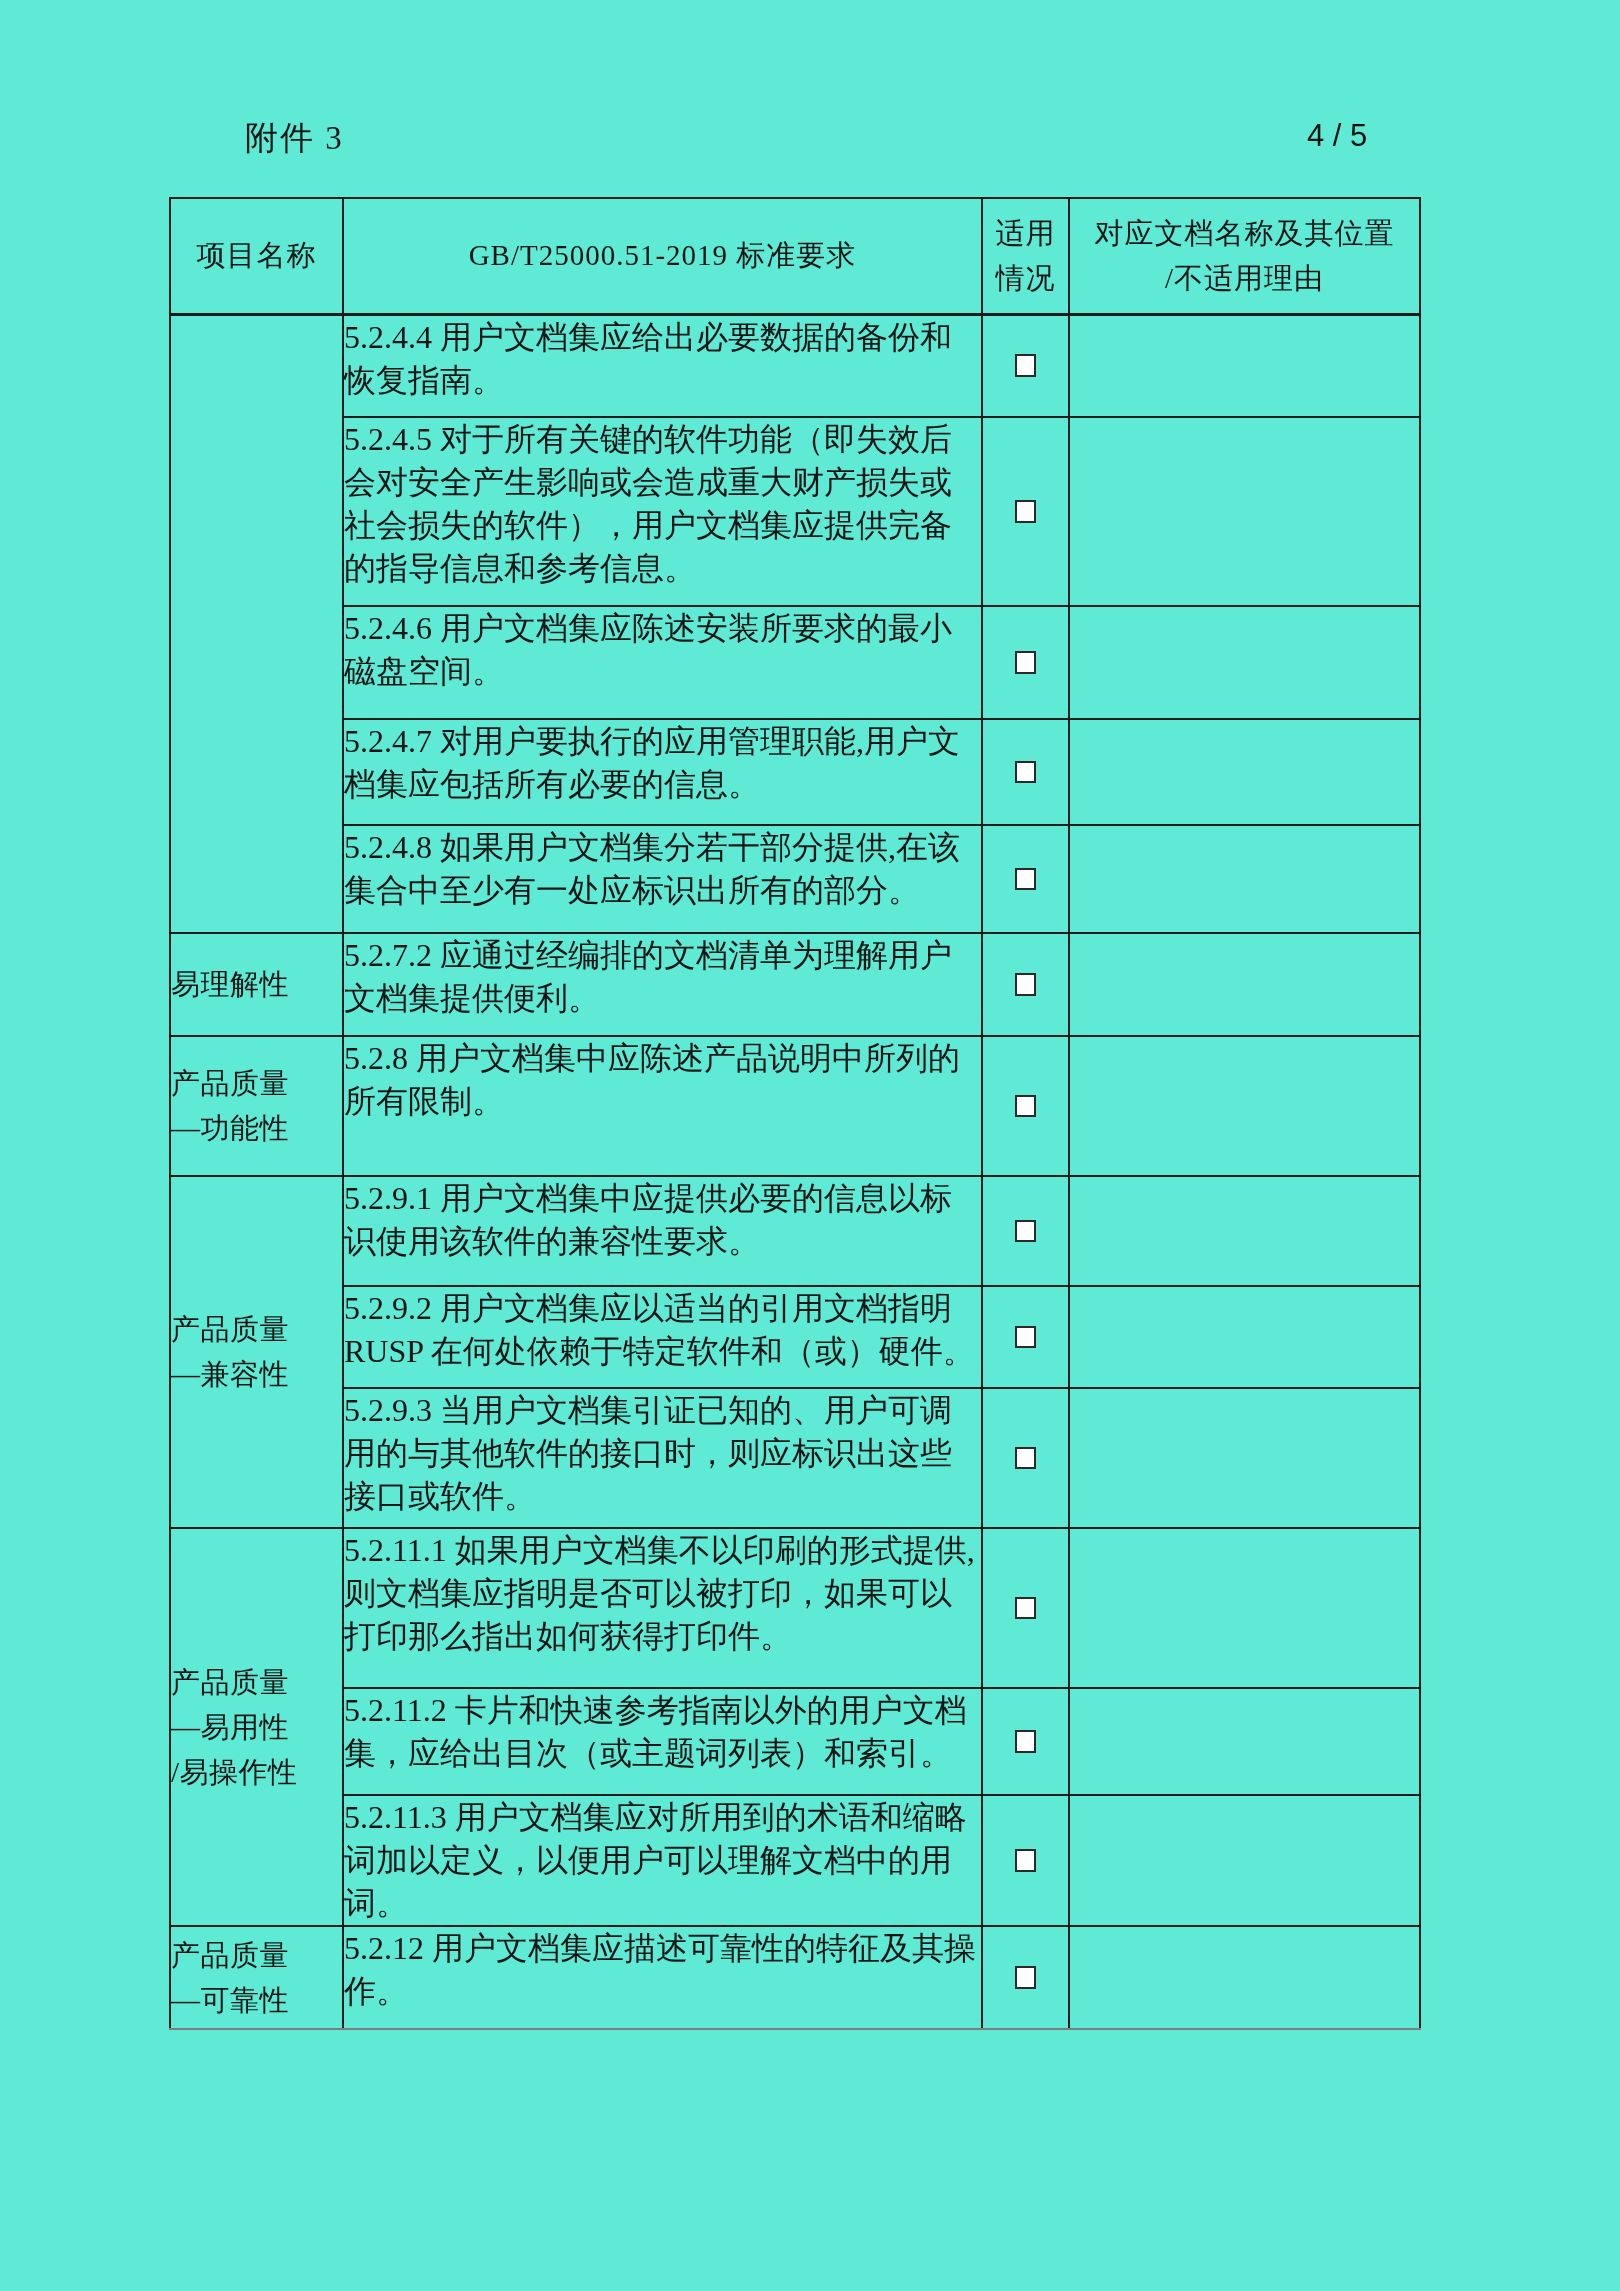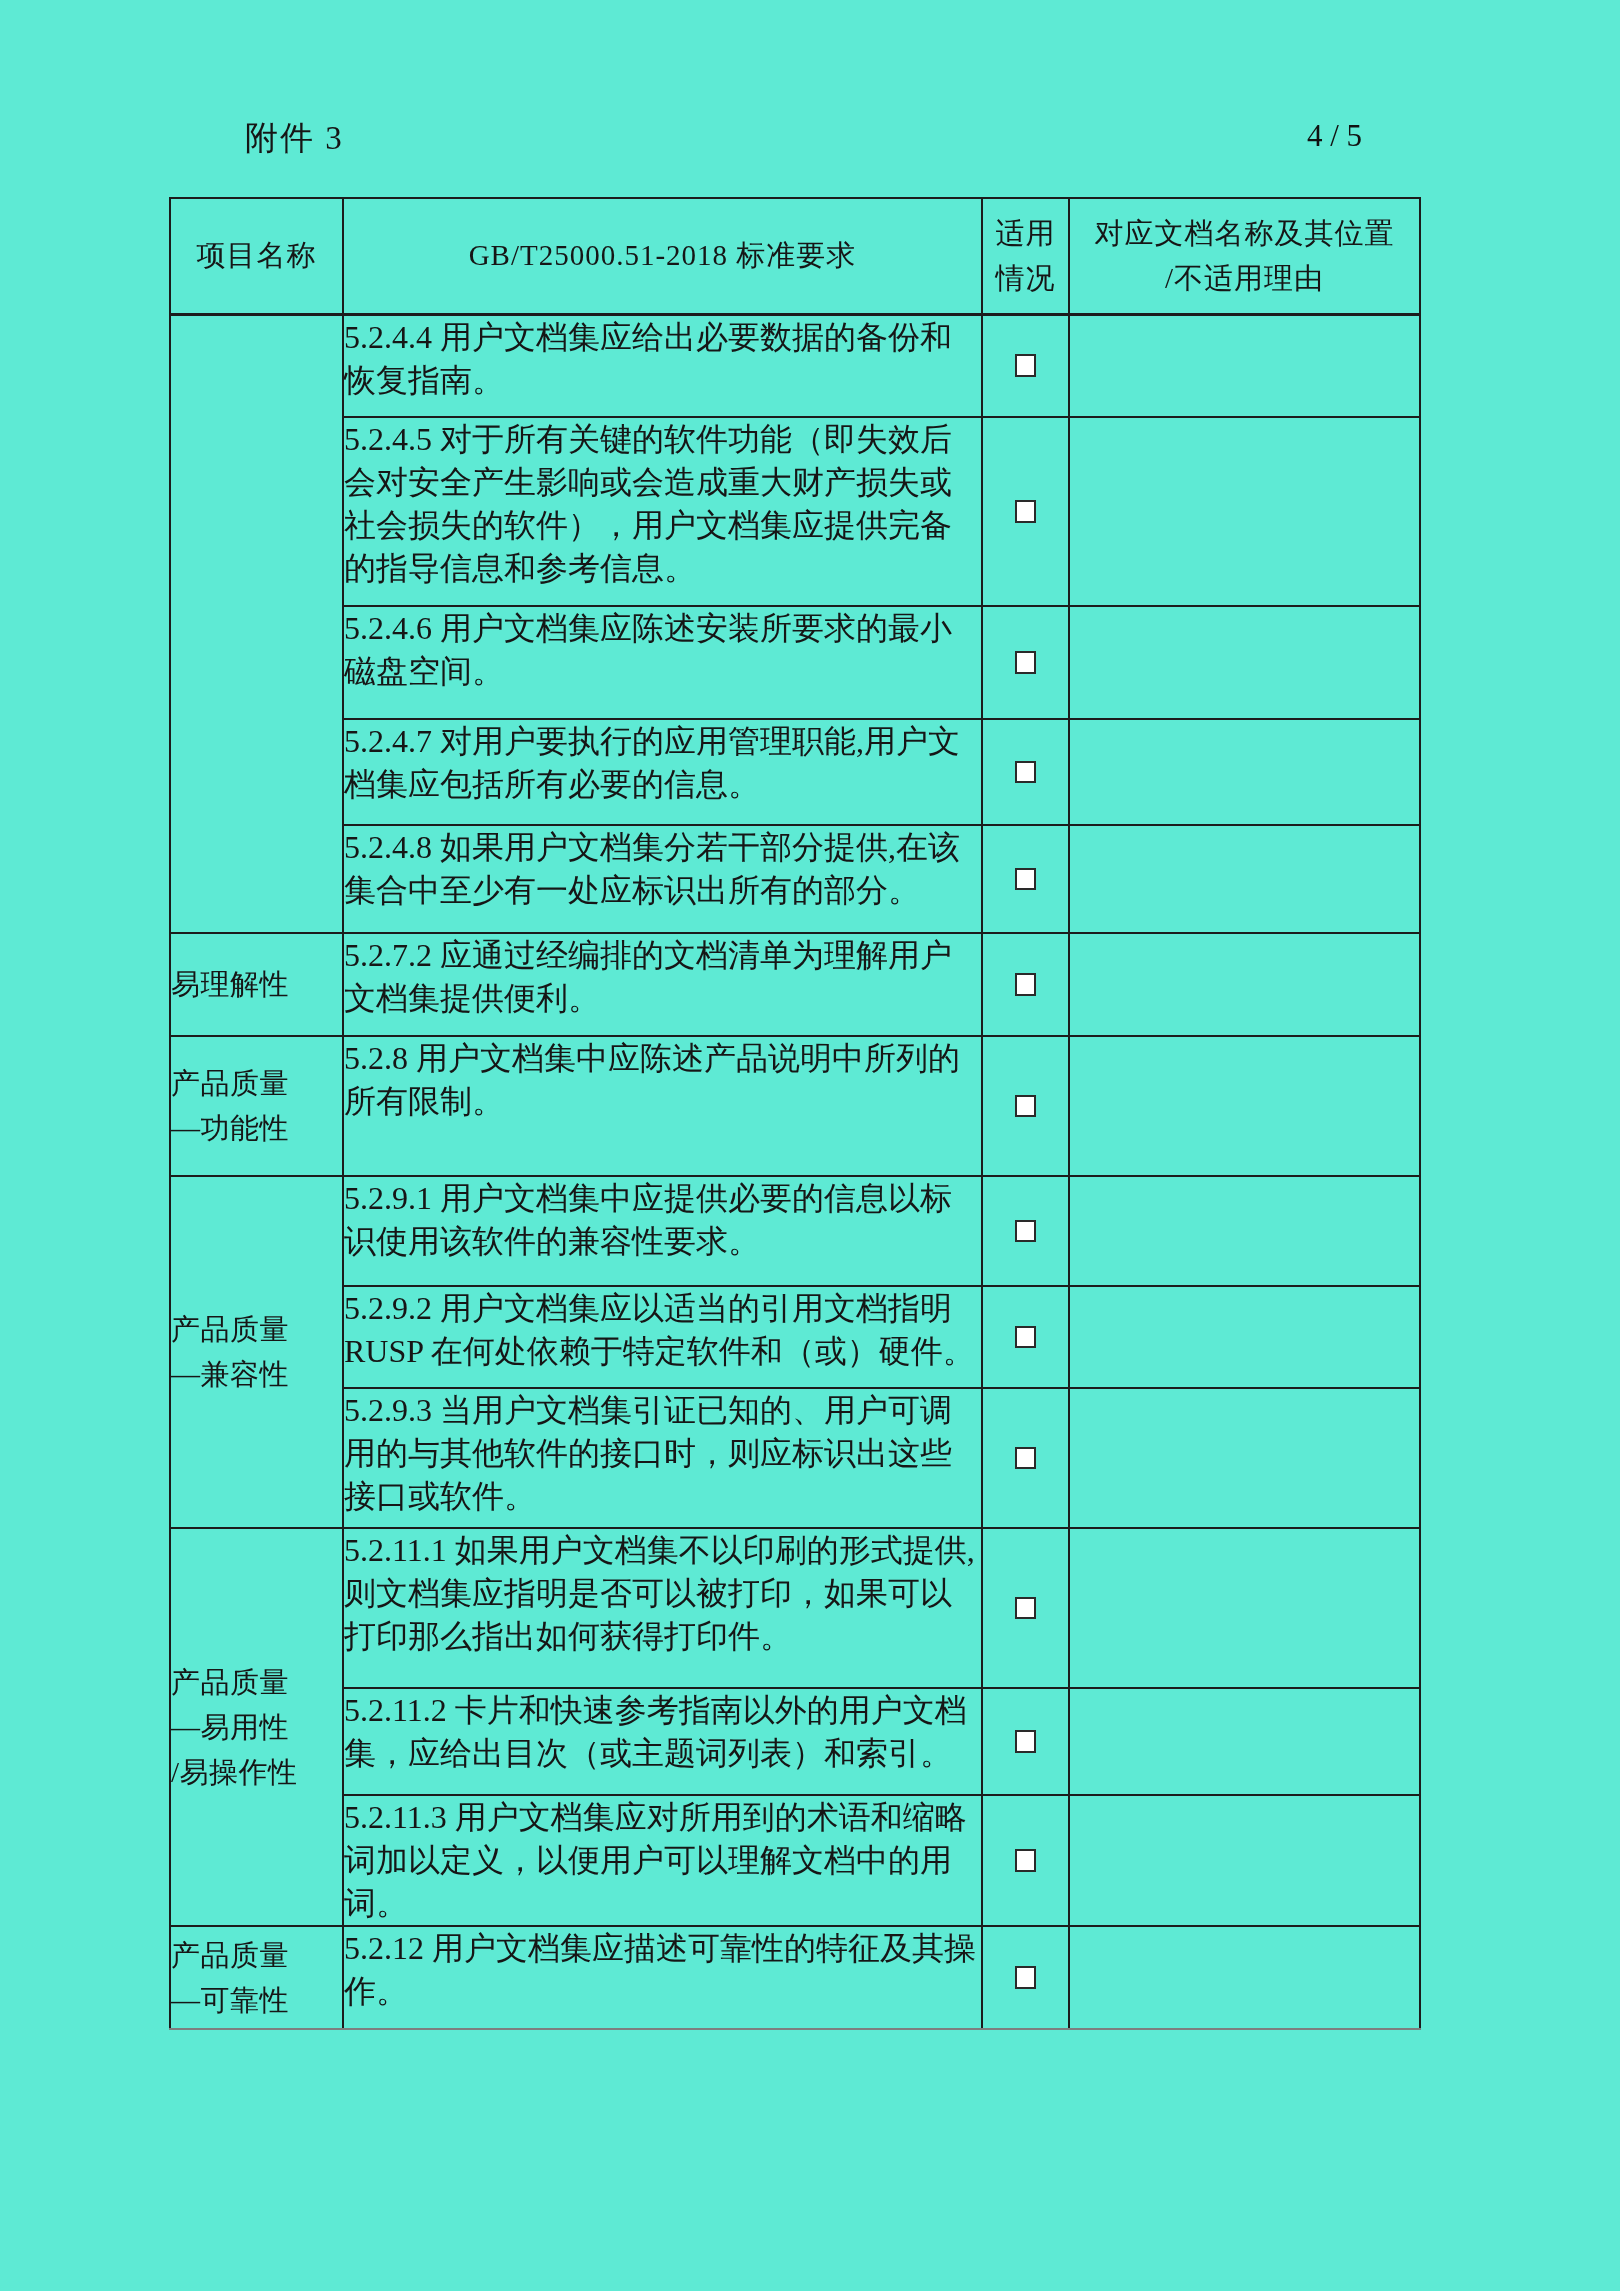--- a/index.html
+++ b/index.html
@@ -10,21 +10,21 @@
     font-family:"Liberation Serif","DejaVu Serif",serif;
     color:#161616;
     overflow:hidden;
   }
   .attachment{
     position:absolute;left:245px;top:116px;
     font-size:33px;letter-spacing:2px;
   }
   .pagenum{
     position:absolute;left:1307px;top:118px;
-    font-family:Liberation Serif, serif;
+    font-family:Liberation Sans, sans-serif;
     font-size:31px;color:#111;
   }
   table.checklist{
     position:absolute;left:169px;top:197px;
     width:1250px;
     border-collapse:collapse;
     table-layout:fixed;
     background:transparent;
   }
   table.checklist td, table.checklist th{
@@ -87,21 +87,21 @@
   <table class="checklist">
     <colgroup>
       <col style="width:173px">
       <col style="width:639px">
       <col style="width:87px">
       <col style="width:351px">
     </colgroup>
     <thead>
       <tr style="height:116px">
         <th>项目名称</th>
-        <th>GB/T25000.51-2018 标准要求</th>
+        <th>GB/T25000.51-2019 标准要求</th>
         <th>适用
 情况</th>
         <th>对应文档名称及其位置
 /不适用理由</th>
       </tr>
     </thead>
     <tbody>
 
       <tr style="height:103px">
         <td class="c1" rowspan="5"></td>

